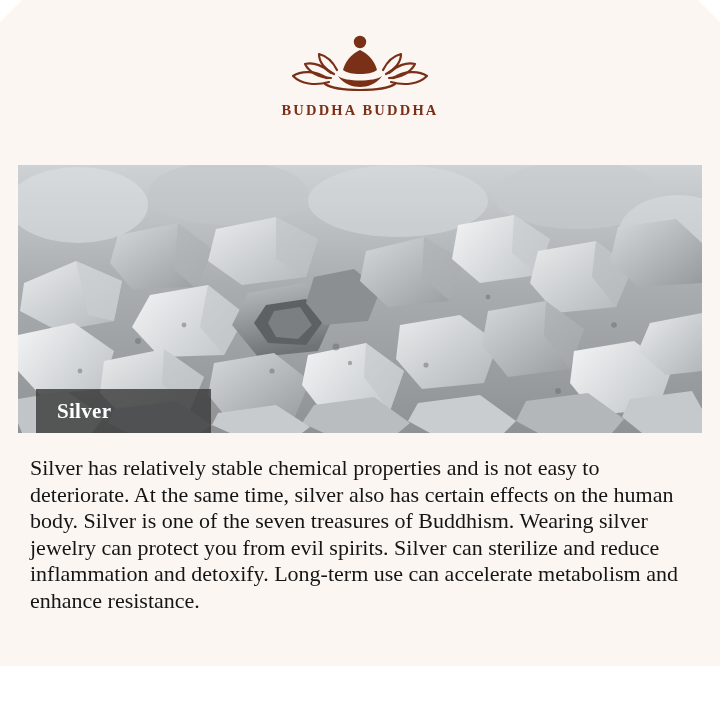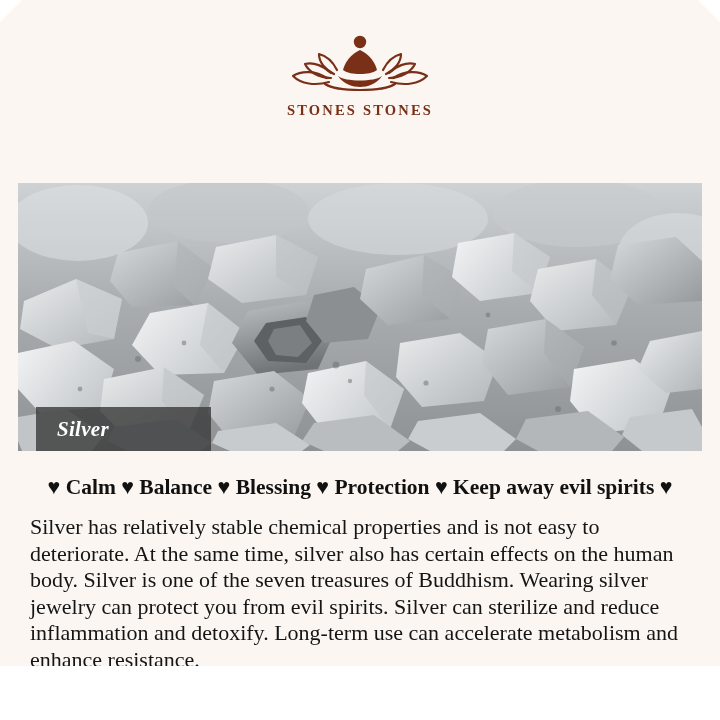--- a/index.html
+++ b/index.html
@@ -97,26 +97,25 @@
     font-weight: bold;
     font-size: 25px;
     color: #1b1b1b;
     letter-spacing: 0.2px;
   }
 
   
   .photo {
     position: absolute;
     left: 18px;
-    top: 183px;
+    top: 165px;
     width: 684px;
     height: 268px;
     overflow: hidden;
     background: #9a9a9a;
-    font-style: italic;
   }
   .photo svg {
     display: block;
     width: 684px;
     height: 268px;
   }
 
   
   .stone-label {
     position: absolute;
@@ -193,21 +192,21 @@
 
         <path d="M46 52 C 34 52, 24 46, 20 38 C 29 36, 39 40, 46 47"></path>
         <path d="M104 52 C 116 52, 126 46, 130 38 C 121 36, 111 40, 104 47"></path>
 
         <path d="M44 56 C 30 60, 16 58, 8 50 C 17 44, 31 45, 42 52"></path>
         <path d="M106 56 C 120 60, 134 58, 142 50 C 133 44, 119 45, 108 52"></path>
 
         <path d="M40 58 C 52 66, 98 66, 110 58"></path>
       </g>
     </svg>
-    <div class="brand-name">STONES STONES</div>
+    <div class="brand-name">BUDDHA BUDDHA</div>
   </div>
 
 
   <div class="photo">
     <svg viewBox="0 0 684 268" preserveAspectRatio="none">
       <defs>
         <linearGradient id="bgG" x1="0" y1="0" x2="0" y2="1">
           <stop offset="0%" stop-color="#cfd2d4"></stop>
           <stop offset="45%" stop-color="#a9adb0"></stop>
           <stop offset="100%" stop-color="#8e9295"></stop>
@@ -296,21 +295,20 @@
         <circle cx="540" cy="226" r="3"></circle>
       </g>
     </svg>
 
     <div class="stone-label">
       <span class="stone-name">Silver</span>
     </div>
   </div>
 
   <div class="content">
-    <div class="keywords">♥ Calm ♥ Balance ♥ Blessing ♥ Protection ♥ Keep away evil spirits ♥</div>
     <div class="paragraph">Silver has relatively stable chemical properties and is not easy to deteriorate. At the same time, silver also has certain effects on the human body. Silver is one of the seven treasures of Buddhism. Wearing silver jewelry can protect you from evil spirits. Silver can sterilize and reduce inflammation and detoxify. Long-term use can accelerate metabolism and enhance resistance.</div>
   </div>
 
   <div class="bottom-band"></div>
 
   <div class="corner corner-tl"></div>
   <div class="corner corner-tr"></div>
   <div class="corner corner-bl"></div>
   <div class="corner corner-br"></div>
 </div>

